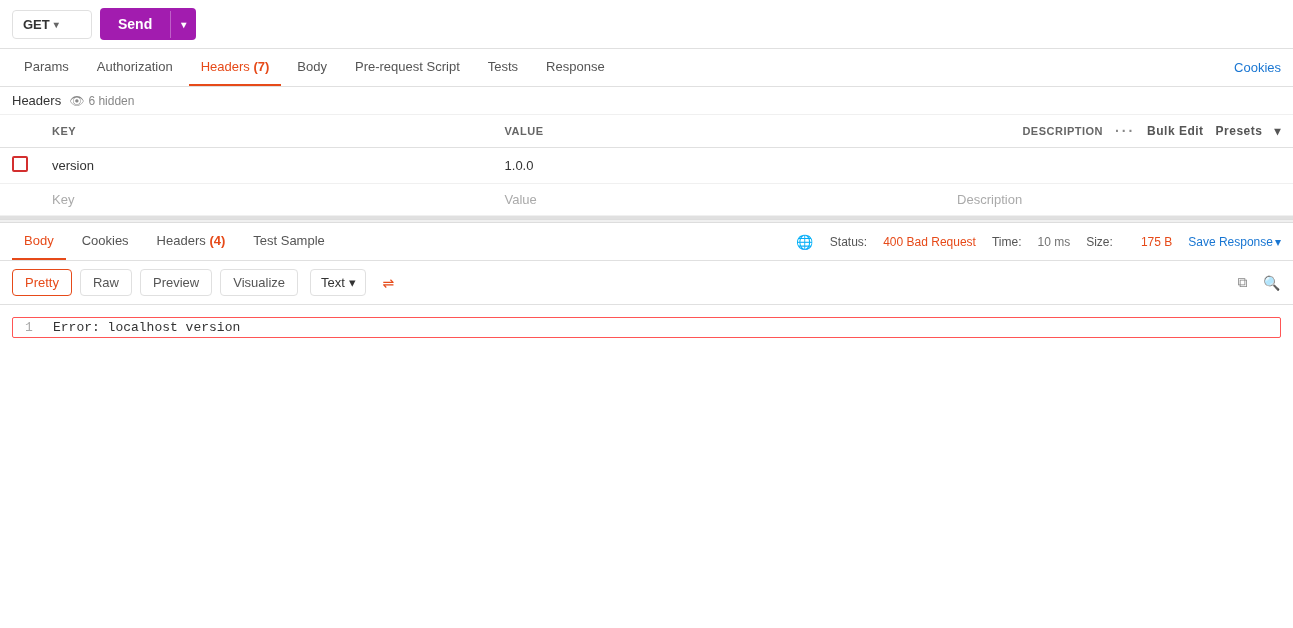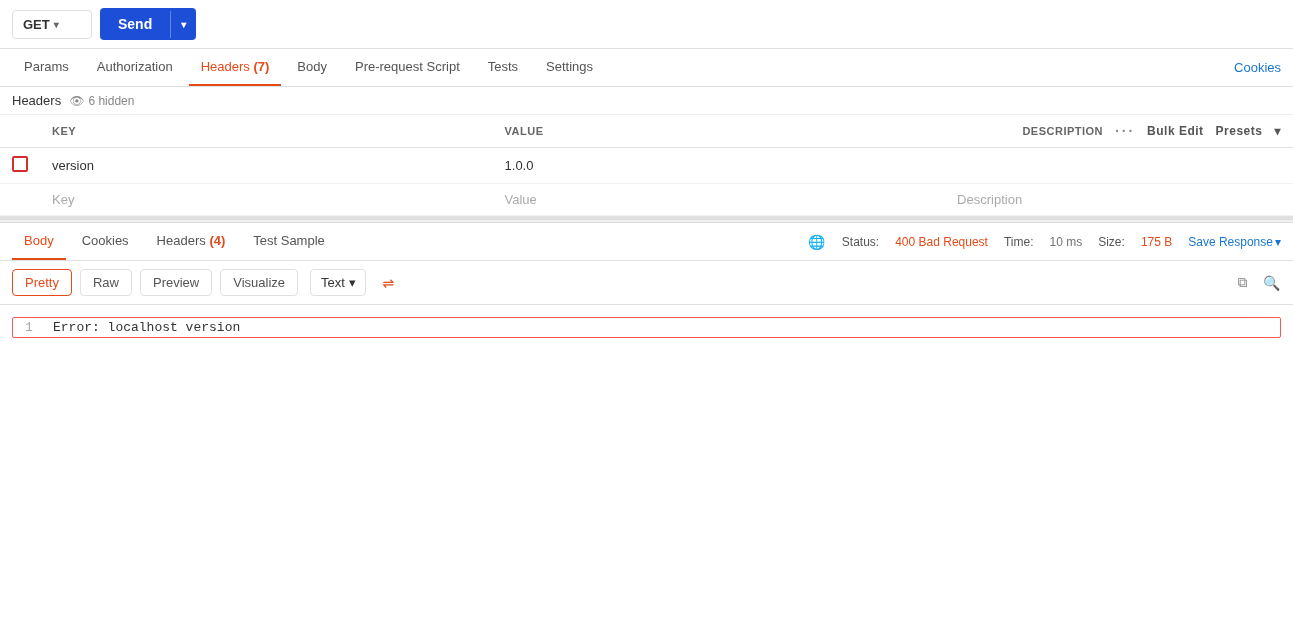--- a/index.html
+++ b/index.html
@@ -17,21 +17,21 @@
       background: #fff; min-width: 80px;
     }
     .method-select .chevron { color: #666; font-size: 10px; }
     .url-input {
       flex: 1; border: 1px solid #e0e0e0; border-radius: 4px;
       padding: 7px 12px; font-size: 13px; color: #555;
       background: #f8f8f8; outline: none;
     }
     .send-btn {
       display: flex; align-items: center; gap: 0;
-      background: #1d4ed8; color: #fff; border: none; border-radius: 4px;
+      background: #a21caf; color: #fff; border: none; border-radius: 4px;
       font-size: 14px; font-weight: 600; cursor: pointer;
     }
     .send-btn-main { padding: 8px 18px; }
     .send-btn-arrow {
       padding: 8px 10px; border-left: 1px solid rgba(255,255,255,0.3);
       font-size: 10px;
     }
 
     
     .tabs-row {
@@ -102,21 +102,21 @@
     .response-tab.active { color: #e64a19; border-bottom-color: #e64a19; }
     .response-tab .badge { color: #e64a19; font-weight: 600; }
 
     .status-bar {
       display: flex; align-items: center; gap: 16px; margin-left: auto;
       font-size: 12px; color: #555; padding: 10px 0;
     }
     .status-bar .globe-icon { color: #888; font-size: 14px; }
     .status-value { color: #e64a19; font-weight: 500; }
     .time-value { color: #737373; font-weight: 500; }
-    .size-value { color: #e64a19; font-weight: 500; }
+    .size-value { color: #e64a19; font-weight: 500; margin-left: 12px; }
     .save-response { color: #1976d2; font-size: 12px; cursor: pointer; display: flex; align-items: center; gap: 2px; }
 
     
     .body-subtabs {
       display: flex; align-items: center; padding: 8px 12px; gap: 8px;
       border-bottom: 1px solid #e0e0e0;
     }
     .body-subtab {
       padding: 5px 12px; cursor: pointer; color: #555; font-size: 13px;
       border: 1px solid #e0e0e0; border-radius: 4px; background: #fff;
@@ -173,21 +173,21 @@
   <div class="tabs-row">
     <div class="tab">Params</div>
     <div class="tab">Authorization</div>
     <div class="tab active">
       <span>Headers</span>
       <span class="badge">(7)</span>
     </div>
     <div class="tab">Body</div>
     <div class="tab">Pre-request Script</div>
     <div class="tab">Tests</div>
-    <div class="tab">Settings</div>
+    <div class="tab">Response</div>
     <span class="cookies-link">Cookies</span>
   </div>
 
   <div class="headers-sub">
     <span class="headers-sub-label">Headers</span>
     <div class="hidden-badge">
       <span class="eye-icon">👁</span>
       <span>6 hidden</span>
     </div>
   </div>

